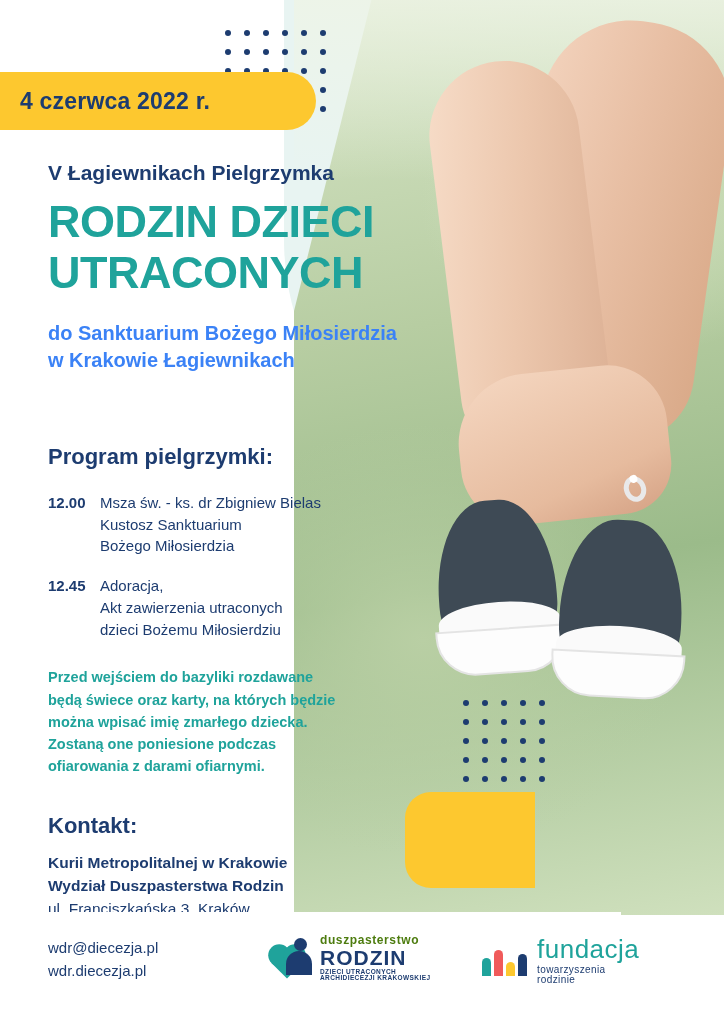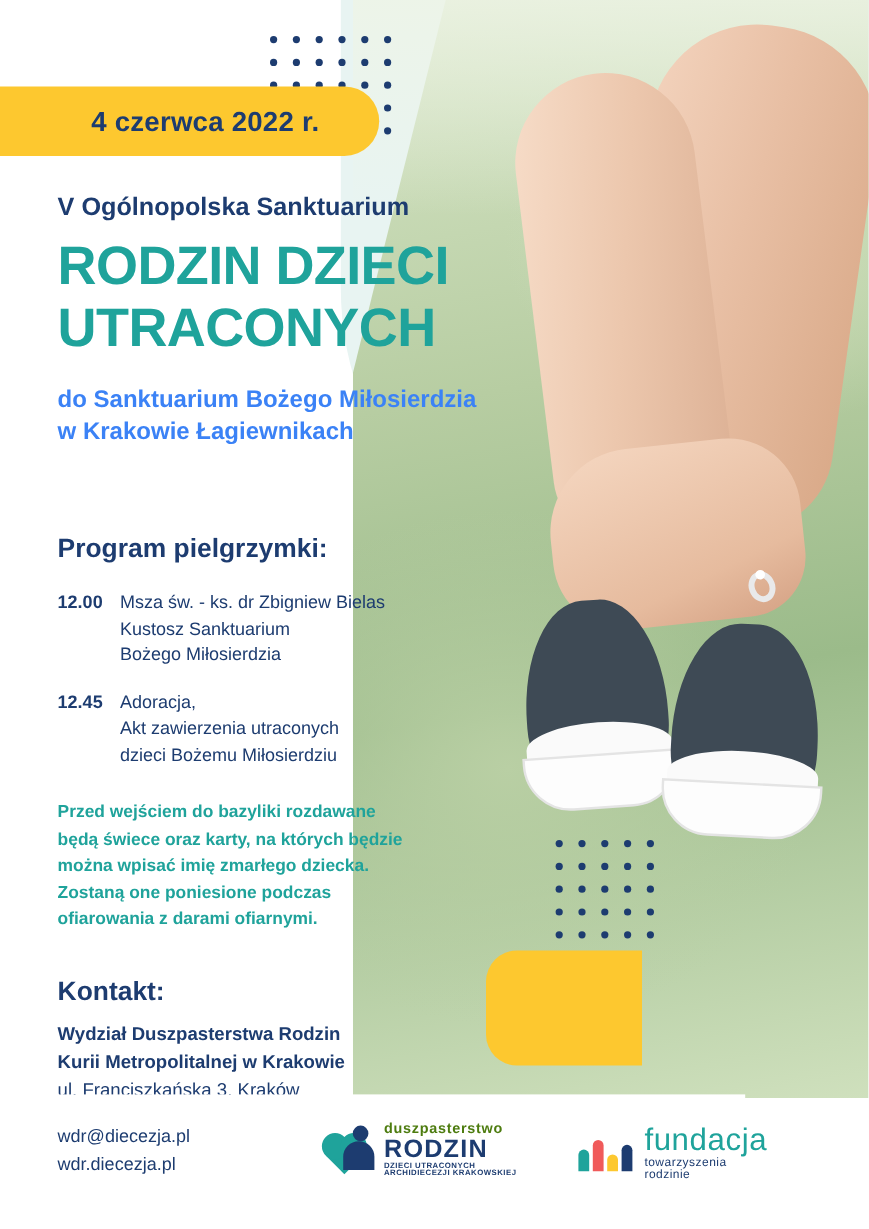--- a/index.html
+++ b/index.html
@@ -129,21 +129,21 @@
 
   
   .yellow-date {
     position: absolute;
     left: 0; top: 72px;
     width: 316px; height: 58px;
     background: #fdc82f;
     border-radius: 0 30px 30px 0;
     display: flex;
     align-items: center;
-    padding-left: 76px;
+    padding-left: 20px;
   }
   .yellow-date span {
     font-size: 23px;
     font-weight: bold;
     color: #1d3c70;
     letter-spacing: .2px;
   }
   .yellow-block {
     position: absolute;
     left: 405px; top: 792px;
@@ -407,21 +407,21 @@
       <i></i>
   </div>
 
   <div class="yellow-block"></div>
 
   <div class="yellow-date">
     <span>4 czerwca 2022 r.</span>
   </div>
 
   <div class="content">
-    <div class="subtitle-top">V Ogólnopolska Sanktuarium</div>
+    <div class="subtitle-top">V Łagiewnikach Pielgrzymka</div>
 
     <div class="main-title">
       <div>RODZIN DZIECI</div>
       <div>UTRACONYCH</div>
     </div>
 
     <div class="destination">
       <div>do Sanktuarium Bożego Miłosierdzia</div>
       <div>w Krakowie Łagiewnikach</div>
     </div>
@@ -440,22 +440,22 @@
         <div class="program-desc" style="white-space:pre-line">Adoracja,
 Akt zawierzenia utraconych
 dzieci Bożemu Miłosierdziu</div>
       </div>
     </div>
 
     <div class="note">Przed wejściem do bazyliki rozdawane będą świece oraz karty, na których będzie można wpisać imię zmarłego dziecka. Zostaną one poniesione podczas ofiarowania z darami ofiarnymi.</div>
 
     <div class="contact-heading">Kontakt:</div>
     <div class="contact-lines">
+      <div class="b">Kurii Metropolitalnej w Krakowie</div>
       <div class="b">Wydział Duszpasterstwa Rodzin</div>
-      <div class="b">Kurii Metropolitalnej w Krakowie</div>
       <div>ul. Franciszkańska 3, Kraków</div>
     </div>
   </div>
 
   <div class="footer">
     <div class="emails">
       <div>wdr@diecezja.pl</div>
       <div>wdr.diecezja.pl</div>
     </div>
 

